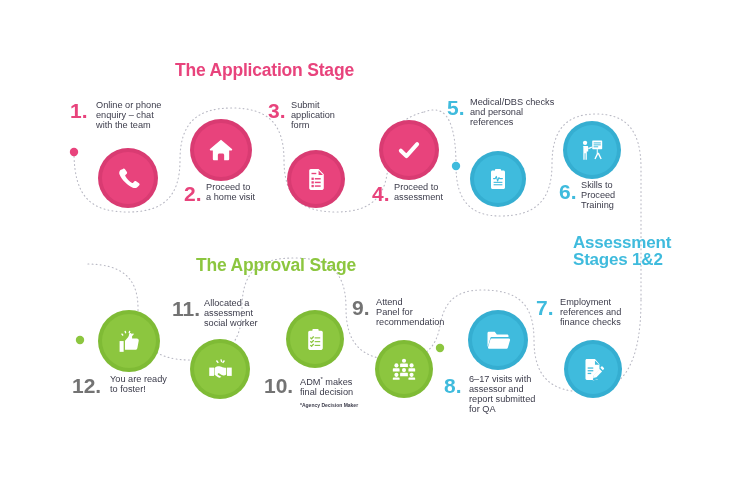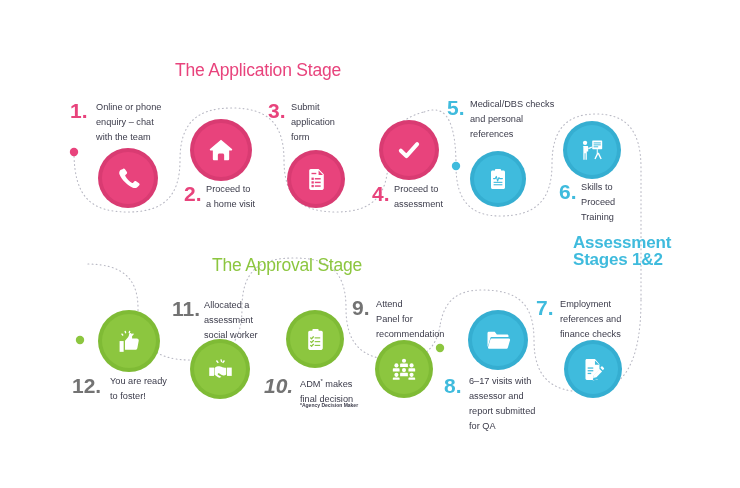--- a/index.html
+++ b/index.html
@@ -9,35 +9,34 @@
     font-family:"Liberation Sans", sans-serif;
     overflow:hidden;
     position:relative;
   }
   #canvas{position:absolute;left:0;top:0;width:740px;height:488px;}
   .svg-layer{position:absolute;left:0;top:0;width:740px;height:488px;pointer-events:none;}
 
   
   .heading{
     position:absolute;
-    font-weight:normal;
+    font-weight:bold;
     letter-spacing:-0.2px;
     white-space:nowrap;
     text-align:right;
   }
   #app-heading{
     left:175px; top:60px;
     font-size:17.5px;
     color:#e8437c;
   }
   #approval-heading{
     left:196px; top:255px;
     font-size:17.5px;
     color:#8cc63f;
-    margin-left:16px;
   }
   #assessment-heading{
     left:573px; top:234px;
     font-size:17px;
     color:#3fbbdd;
     font-weight:bold;
     line-height:17px;
     white-space:normal;
     width:130px;
     text-align:left;
@@ -61,21 +60,21 @@
   .step-num{
     position:absolute;
     font-weight:bold;
     font-size:21px;
     line-height:21px;
     white-space:nowrap;
   }
   .step-label{
     position:absolute;
     font-size:9.2px;
-    line-height:15px;
+    line-height:10px;
     color:#3b3b4a;
     white-space:pre-line;
   }
   .footnote{
     position:absolute;
     font-size:5px;
     line-height:6px;
     color:#3b3b4a;
     font-weight:bold;
     white-space:nowrap;
@@ -281,21 +280,21 @@
                  c0.8,0,1.5-0.7,1.5-1.5V5.1C19,4.3,18.3,3.6,17.5,3.6z"></path>
         <polyline points="7.3,10.4 8.2,11.3 10,9.4" fill="none" stroke="#8cc63f" stroke-width="1.2" stroke-linecap="round" stroke-linejoin="round"></polyline>
         <rect x="11.2" y="9.9" width="5.3" height="1.1" fill="#8cc63f"></rect>
         <polyline points="7.3,14 8.2,14.9 10,13" fill="none" stroke="#8cc63f" stroke-width="1.2" stroke-linecap="round" stroke-linejoin="round"></polyline>
         <rect x="11.2" y="13.5" width="5.3" height="1.1" fill="#8cc63f"></rect>
         <polyline points="7.3,17.6 8.2,18.5 10,16.6" fill="none" stroke="#8cc63f" stroke-width="1.2" stroke-linecap="round" stroke-linejoin="round"></polyline>
         <rect x="11.2" y="17.1" width="5.3" height="1.1" fill="#8cc63f"></rect>
       </svg>
     </div>
   </div>
-  <div class="step-num green" style="left:264px;top:375px;font-style:italic;">10.</div>
+  <div class="step-num green" style="left:264px;top:375px;">10.</div>
   <div class="step-label" style="left:300px;top:374px;width:100px;"><span>ADM</span><span class="sup">*</span><span> makes
 final decision</span></div>
   <div class="footnote" style="left:300px;top:402px;">*Agency Decision Maker</div>
 
   <div class="circle" style="left:190px;top:339px;width:60px;height:60px;background:#7fbb35;">
     <div class="inner" style="left:4px;top:4px;right:4px;bottom:4px;background:#8cc63f;">
       <svg class="icon-svg" width="27" height="27" viewBox="0 0 24 24" fill="#ffffff">
         <path d="M11.8,3.1l0.7,2.5l1.2-0.3l-0.7-2.5L11.8,3.1z"></path>
         <path d="M7.9,4.4l1.6,2.1l1-0.8L8.9,3.6L7.9,4.4z"></path>
         <path d="M16,4.4l-1.6,2.1l-1-0.8l1.6-2.1L16,4.4z"></path>

